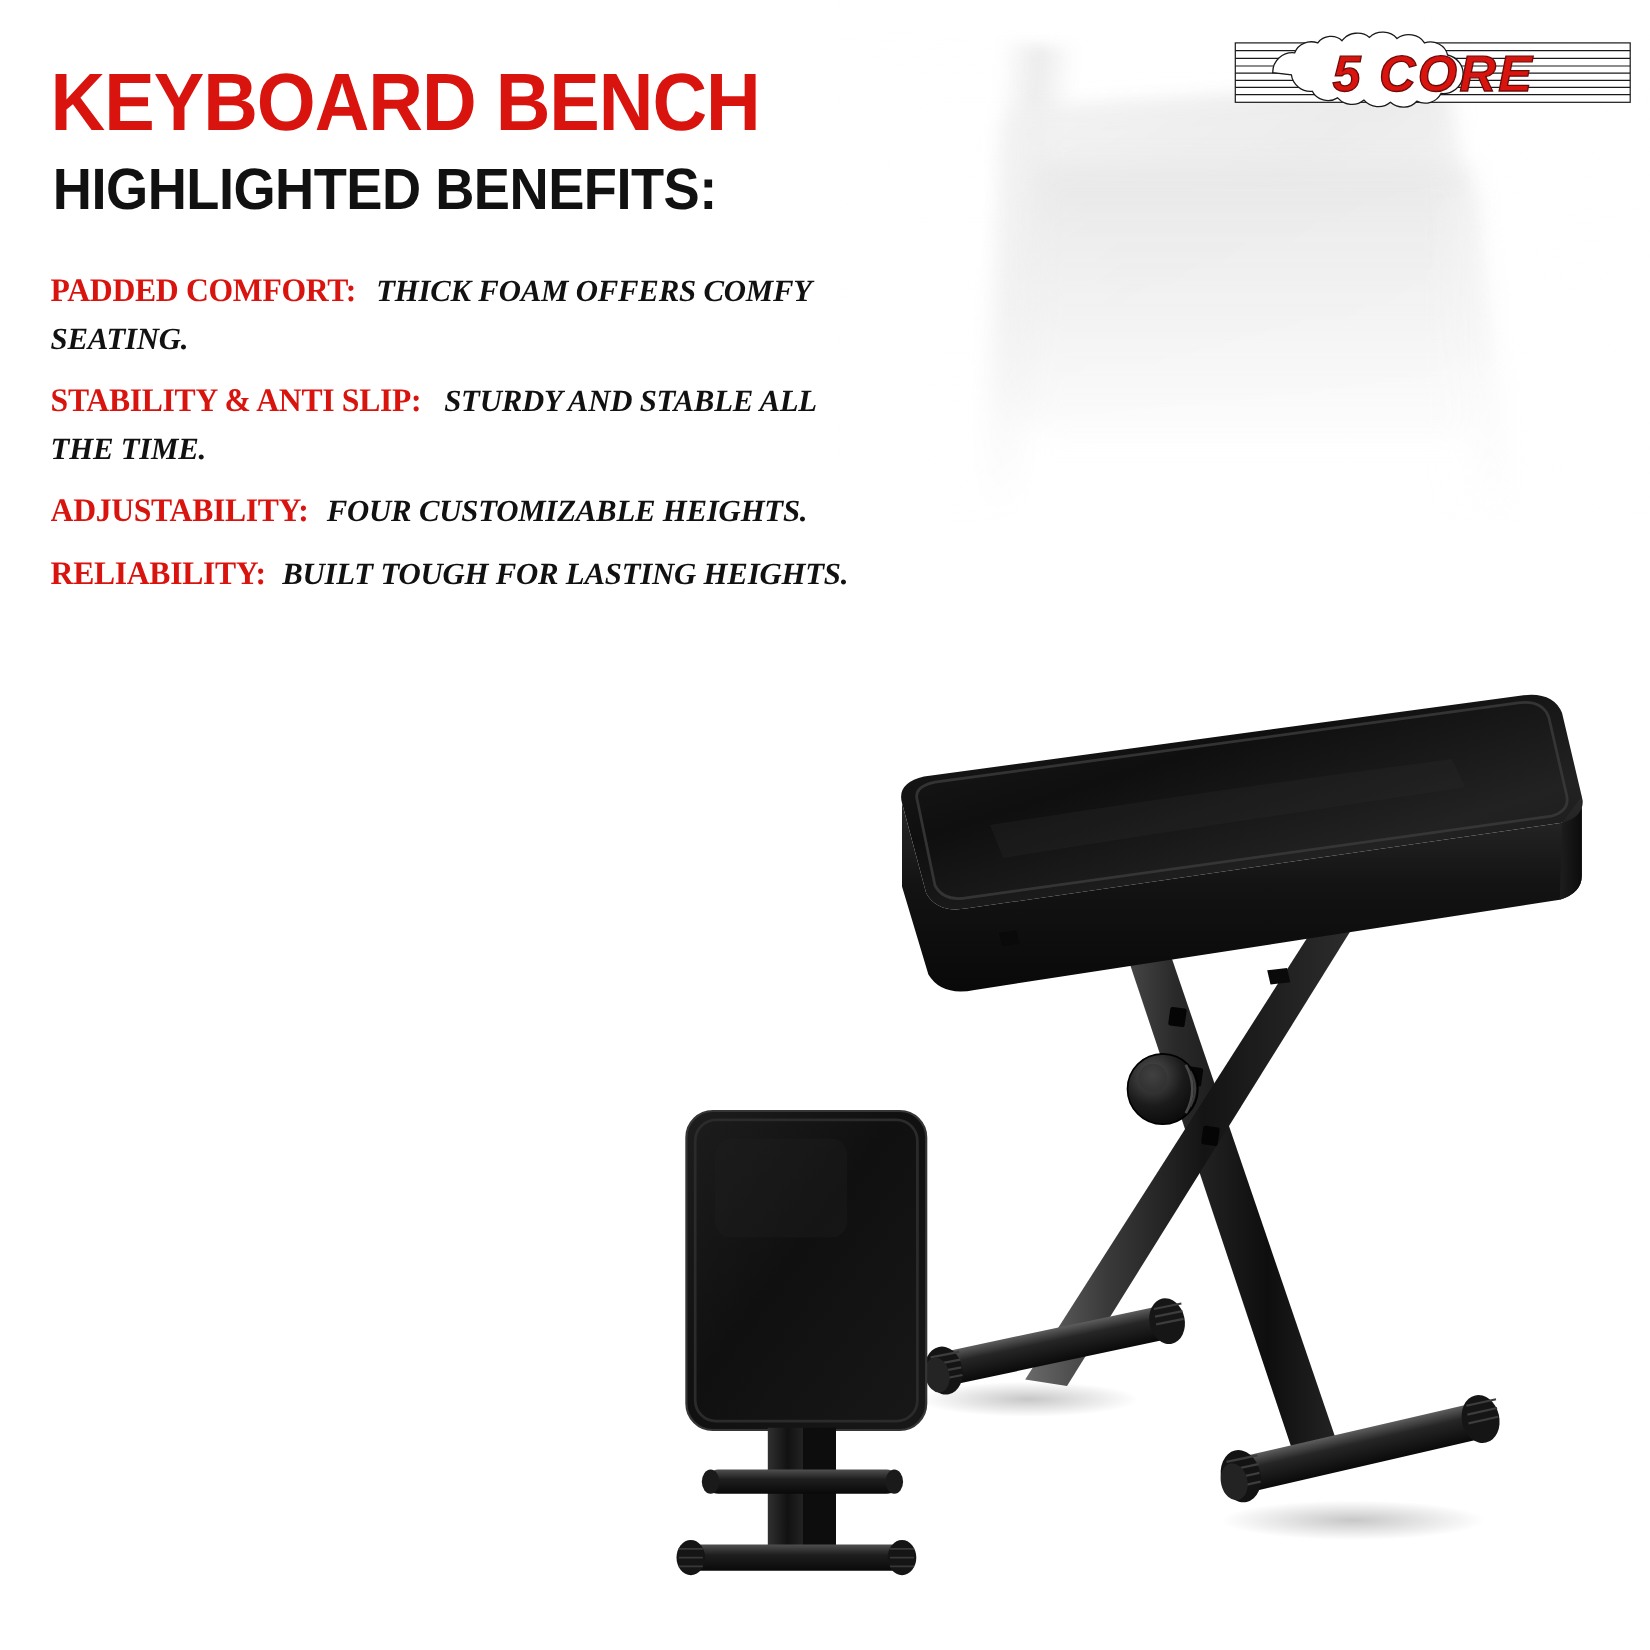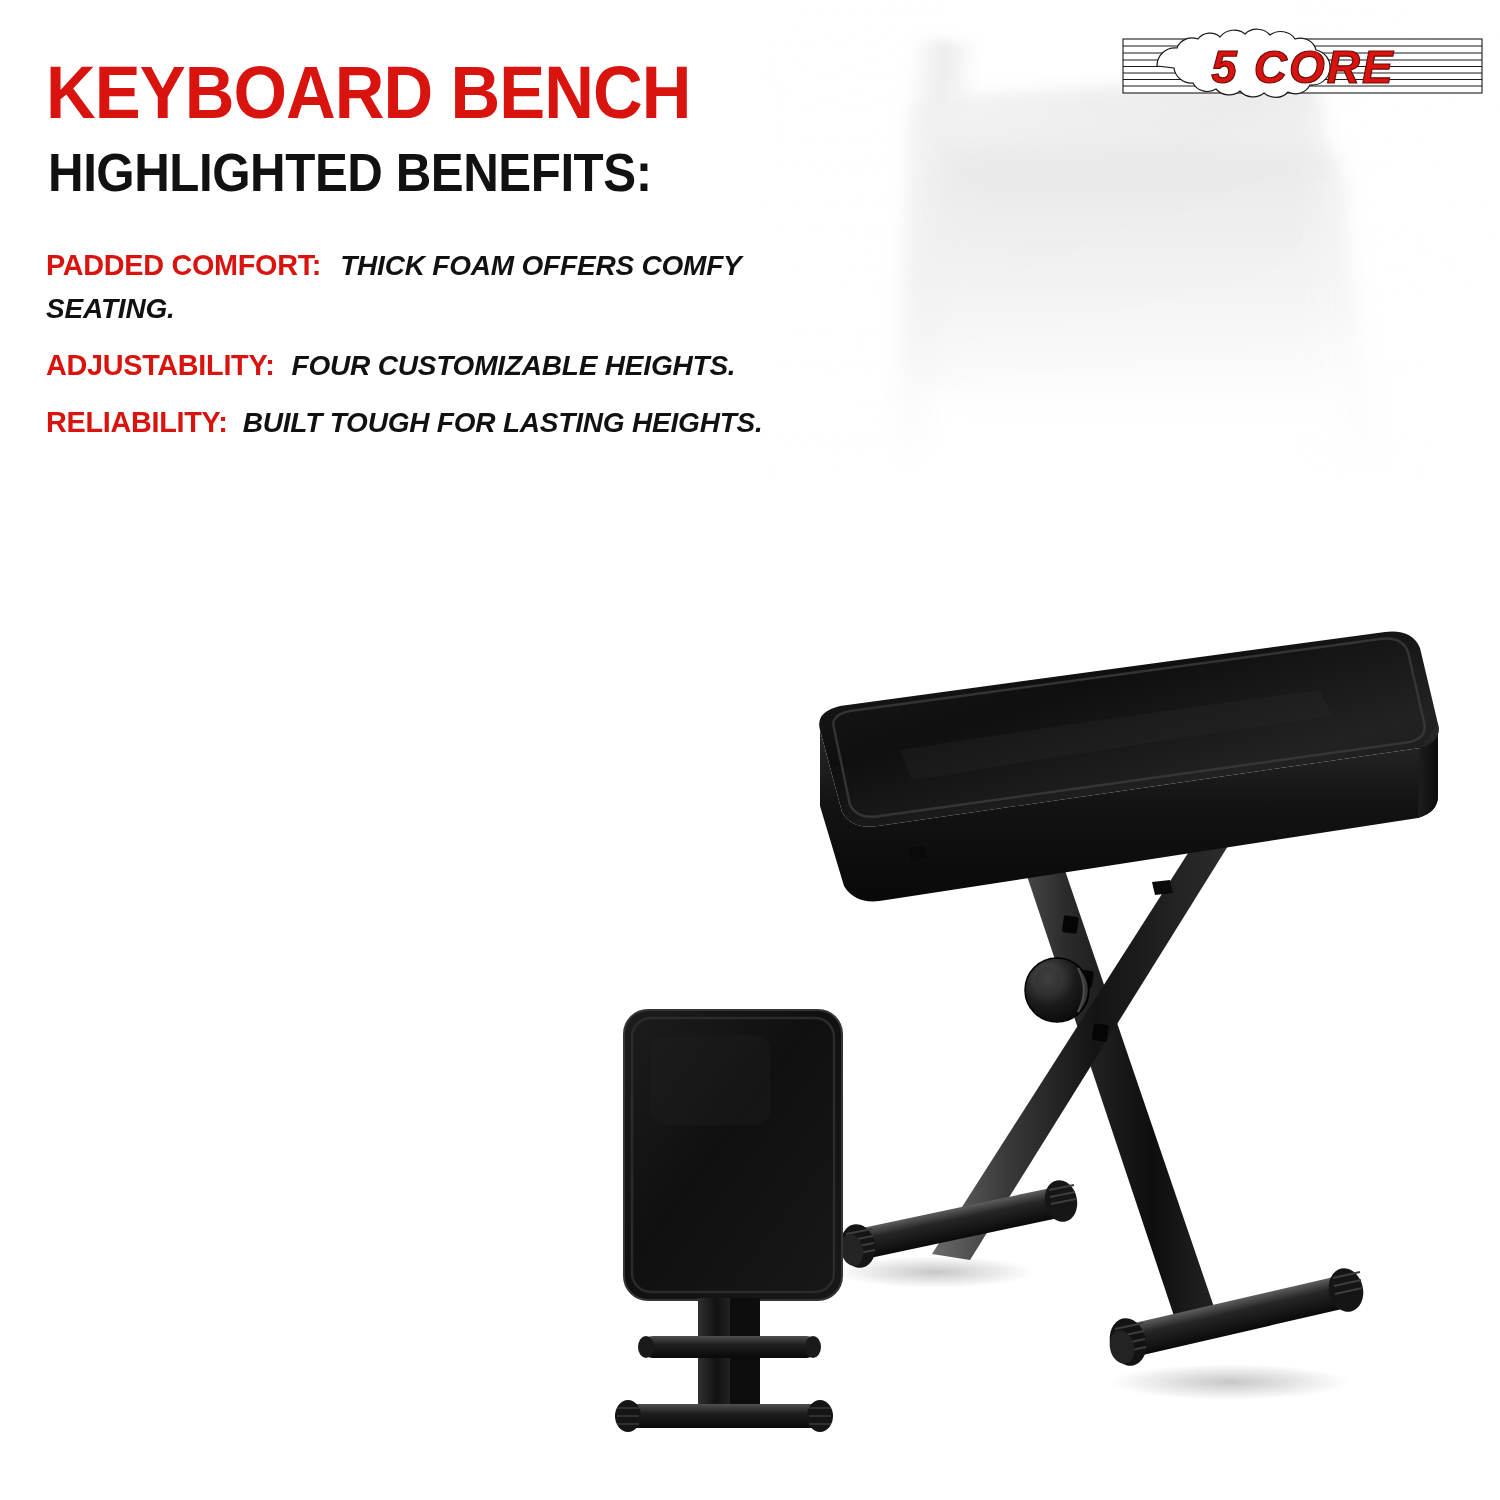--- a/index.html
+++ b/index.html
@@ -58,21 +58,21 @@
   #subtitle{
     position:absolute;left:48px;top:146px;
     font-size:53px;line-height:53px;font-weight:bold;
     color:#111;letter-spacing:-.5px;
     transform:scaleX(.93);transform-origin:left center;
     white-space:nowrap;
   }
 
   
   #benefits{
-    position:absolute;left:46px;top:243px;width:745px;
+    position:absolute;left:46px;top:243px;width:745px;font-family:Liberation Serif, serif;
   }
   .benefit{
     margin-bottom:13px;
     font-size:0;
   }
   .benefit .b-label{
     font-size:30px;font-weight:bold;color:#D9140F;
     letter-spacing:-.3px;
     line-height:43px;
     transform:scaleX(.96);display:inline-block;transform-origin:left;
@@ -110,20 +110,23 @@
 
 <div id="title">KEYBOARD BENCH</div>
 <div id="subtitle">HIGHLIGHTED BENEFITS:</div>
 
 <div id="benefits">
 
   <div class="benefit">
     <span class="b-label">PADDED COMFORT:</span><span class="b-text"> THICK FOAM OFFERS COMFY SEATING.</span>
   </div>
 
+  <div class="benefit">
+    <span class="b-label">STABILITY &amp; ANTI SLIP:</span><span class="b-text"> STURDY AND STABLE ALL THE TIME.</span>
+  </div>
 
 
   <div class="benefit">
     <span class="b-label">ADJUSTABILITY:</span><span class="b-text"> FOUR CUSTOMIZABLE HEIGHTS.</span>
   </div>
 
 
   <div class="benefit">
     <span class="b-label">RELIABILITY:</span><span class="b-text">  BUILT TOUGH FOR LASTING HEIGHTS.</span>
   </div>

